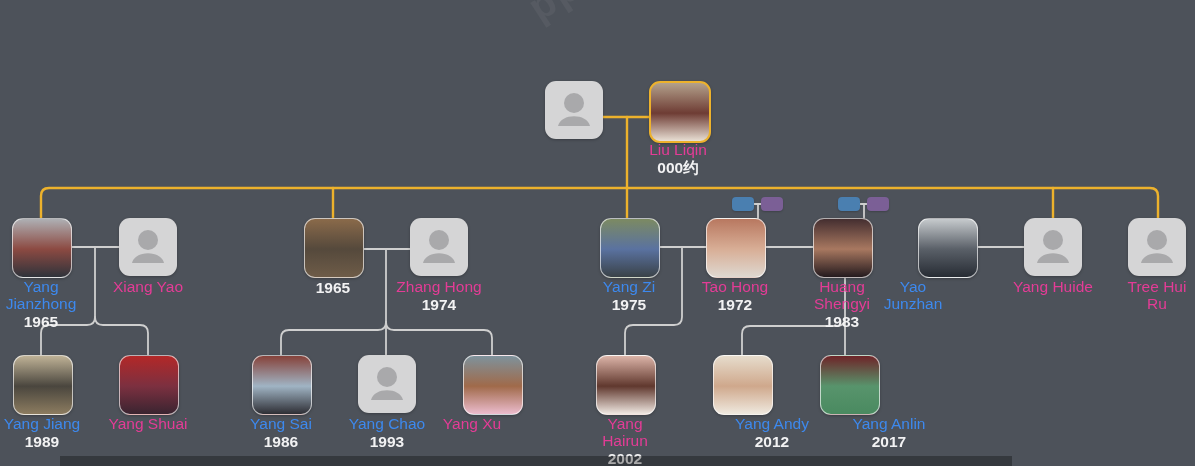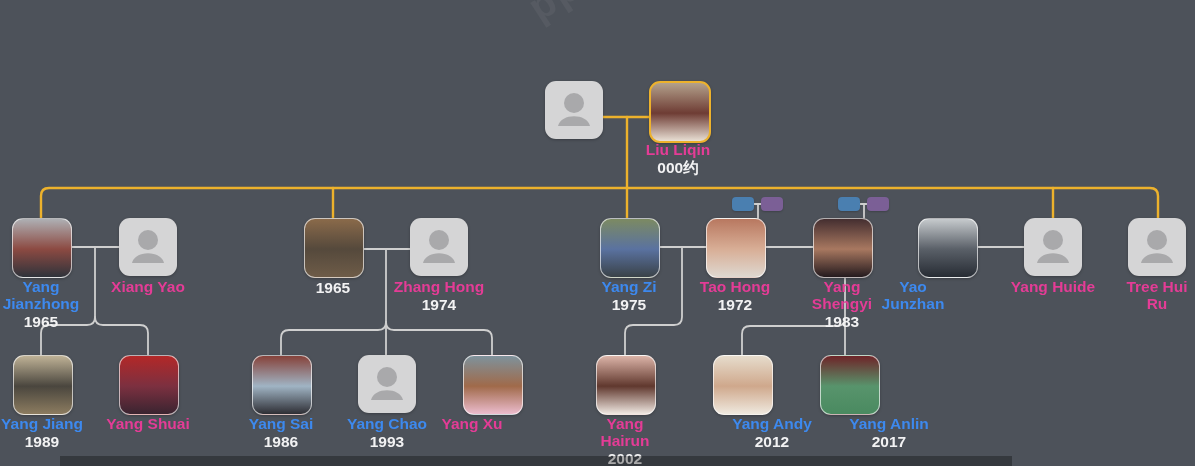--- a/index.html
+++ b/index.html
@@ -20,21 +20,21 @@
   svg.lines path{fill:none; stroke-linecap:round;}
   svg.lines path.g{stroke:var(--line); stroke-width:1.8;}
   svg.lines path.y{stroke:var(--yline); stroke-width:2.4;}
   .node{position:absolute; width:58px; height:58px; border-radius:11px;
     box-shadow:0 1px 3px rgba(0,0,0,0.25); cursor:pointer;}
   .node.photo{border:1px solid rgba(255,255,255,0.65);}
   .node.placeholder{background:var(--ph-bg);}
   .node.highlight{border:2.5px solid var(--yline);}
   .node svg{display:block; width:100%; height:100%;}
   .label{position:absolute; text-align:center; line-height:17px; pointer-events:none;}
-  .label .name{font-size:15.5px; font-weight:bold; display:block;}
+  .label .name{font-size:15.5px; font-weight:normal; display:block;}
   .label .name.male{color:var(--male);}
   .label .name.female{color:var(--female);}
   .label .caption{font-size:15.5px; color:var(--year); display:block; margin-top:1px;font-weight:bold;}
   .pill{position:absolute; width:22px; height:14px; border-radius:4px; cursor:pointer;
     box-shadow:0 1px 2px rgba(0,0,0,0.2);}
   .pill.blue{background:var(--pill-blue);}
   .pill.purple{background:var(--pill-purple);}
   .bottom-strip{position:absolute; left:60px; top:456px; width:952px; height:10px;
     background:rgba(0,0,0,0.30); pointer-events:none;}
 </style>
@@ -119,21 +119,21 @@
         <span class="name male">Yang Zi</span>
         <span class="caption">1975</span>
       </div>
       <div class="node photo" style="left: 706px; top: 218px; background: linear-gradient(rgb(184, 120, 96) 0%, rgb(216, 174, 150) 52%, rgb(222, 216, 208) 100%);"></div>
       <div class="label" style="left: 680px; top: 278px; width: 110px;">
         <span class="name female">Tao Hong</span>
         <span class="caption">1972</span>
       </div>
       <div class="node photo" style="left: 813px; top: 218px; background: linear-gradient(rgb(68, 46, 48) 0%, rgb(168, 120, 96) 52%, rgb(36, 26, 30) 100%);"></div>
       <div class="label" style="left: 797px; top: 278px; width: 90px;">
-        <span class="name female">Yang Shengyi</span>
+        <span class="name female">Huang Shengyi</span>
         <span class="caption">1983</span>
       </div>
       <div class="node photo" style="left: 918px; top: 218px; background: linear-gradient(rgb(198, 202, 205) 0%, rgb(90, 96, 104) 52%, rgb(39, 44, 52) 100%);"></div>
       <div class="label" style="left: 873px; top: 278px; width: 80px;">
         <span class="name male">Yao Junzhan</span>
       </div>
       <div class="node placeholder" style="left: 1024px; top: 218px;">
         <svg viewBox="0 0 58 58">
           <circle cx="29" cy="22" r="10" fill="#a9a9ab"></circle>
           <path d="M13 45 C16 32 42 32 45 45 L13 45 Z" fill="#a9a9ab"></path>

